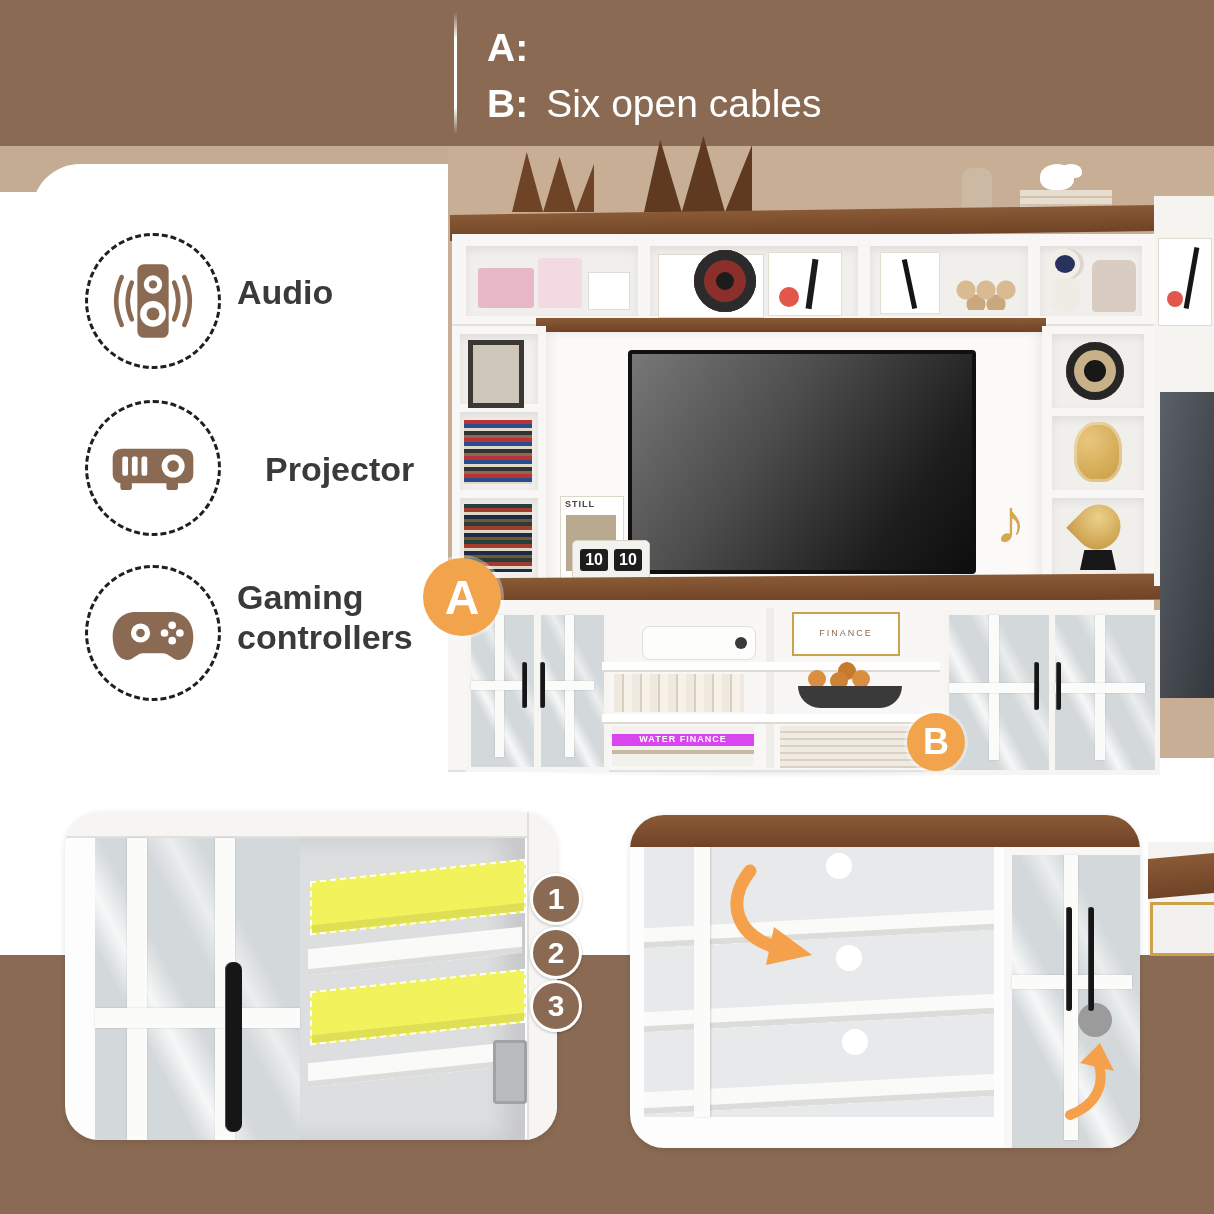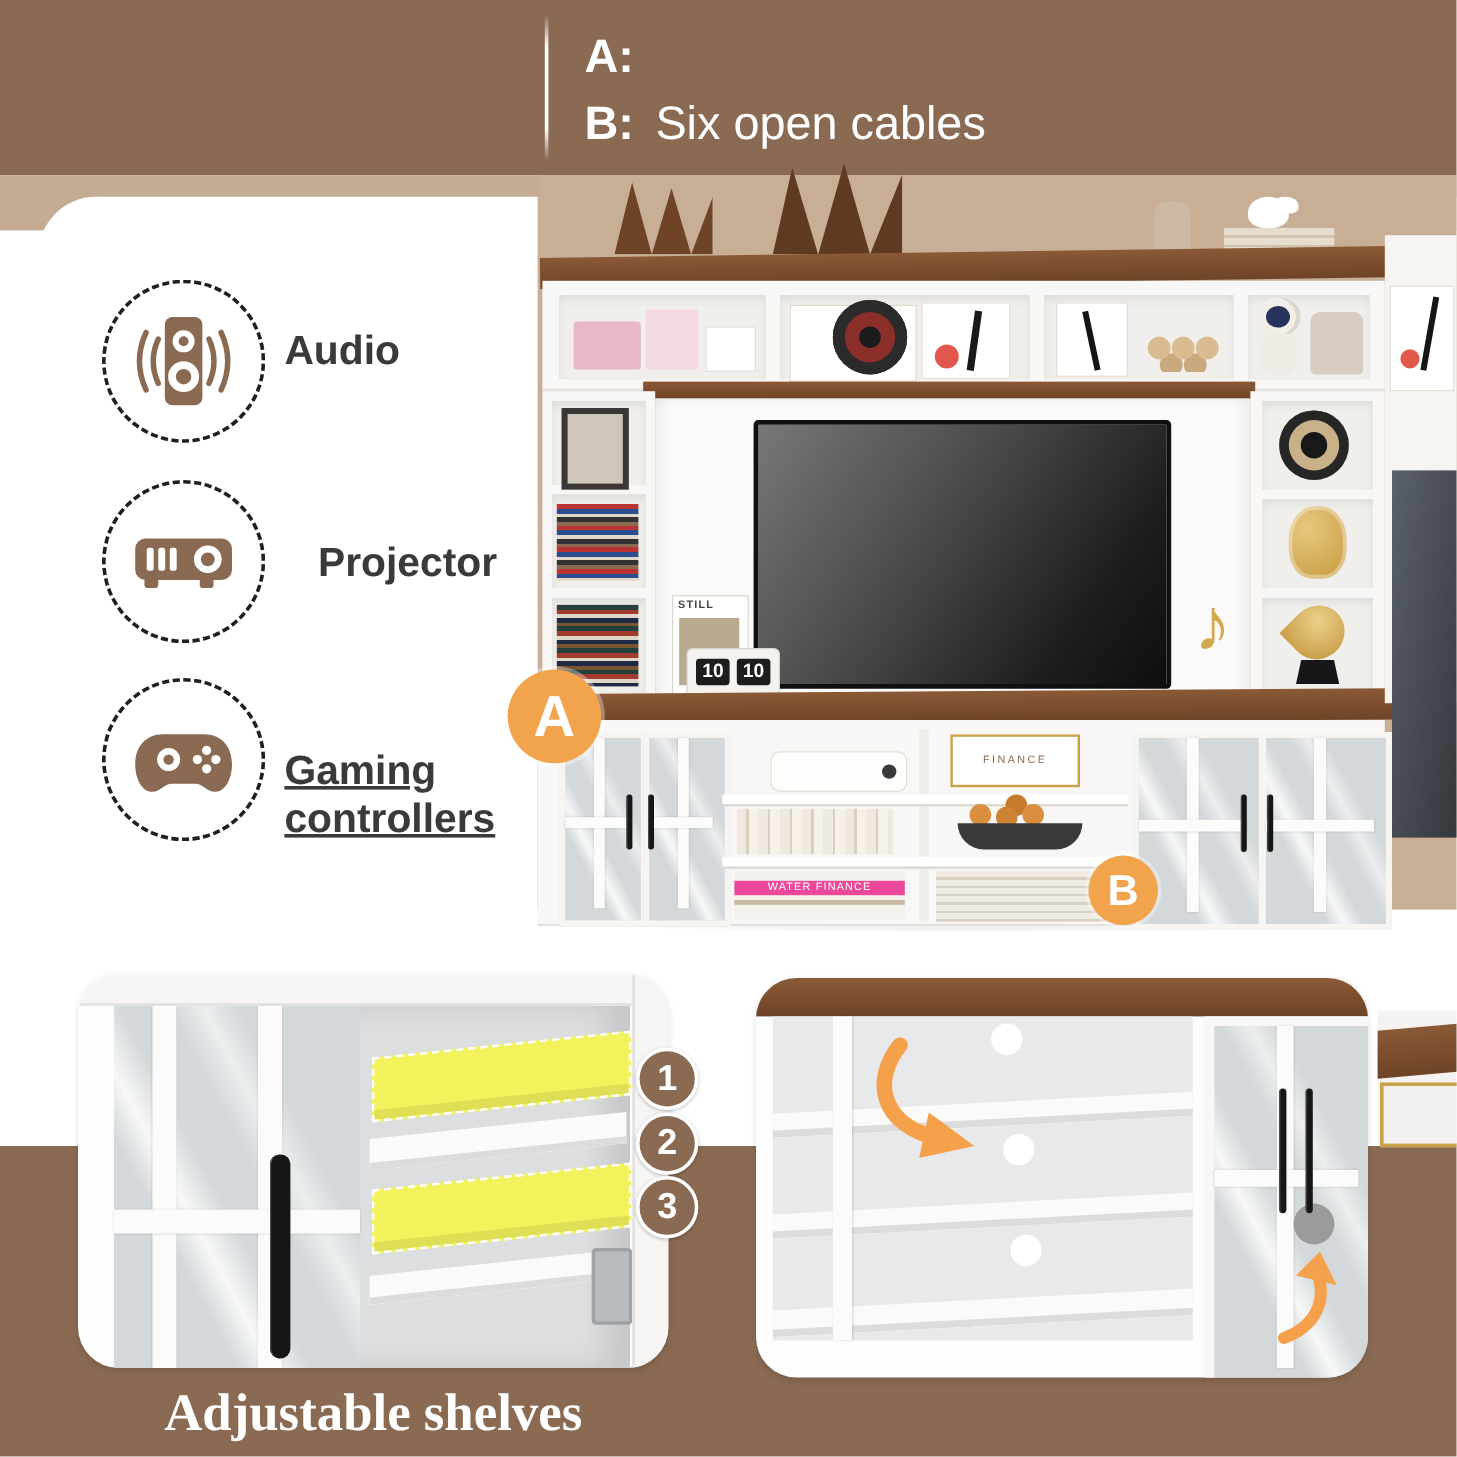--- a/index.html
+++ b/index.html
@@ -110,21 +110,21 @@
         <path d="M32 28 h36 c15 0 24 11 24 26 c0 13 -6 24 -15 24 c-7 0 -10 -7 -17 -7 h-20 c-7 0 -10 7 -17 7 c-9 0 -15 -11 -15 -24 c0 -15 9 -26 24 -26 z" fill="#8a6a52"></path>
         <circle cx="37" cy="50" r="10" fill="#fff"></circle>
           <circle cx="37" cy="50" r="4.5" fill="#8a6a52"></circle>
         <circle cx="70" cy="42" r="4" fill="#fff"></circle>
           <circle cx="62" cy="50" r="4" fill="#fff"></circle>
         <circle cx="78" cy="50" r="4" fill="#fff"></circle>
           <circle cx="70" cy="58" r="4" fill="#fff"></circle>
       </svg>
     </div>
   </div>
-  <div class="abs feat-label" style="left:237px;top:622px;width:170px;text-decoration:underline;">Gaming controllers</div>
+  <div class="abs feat-label" style="left:237px;top:577px;width:170px;">Gaming controllers</div>
 
   <div>
     <div class="abs wall"></div>
     <div class="abs shadow-ellipse" style="left:460px;top:756px;width:690px;height:22px;"></div>
 
     <div class="abs" style="left:512px;top:152px;width:82px;height:60px;background:#6e4326;clip-path:polygon(0 100%,18% 0,38% 100%,58% 8%,78% 100%,100% 20%,100% 100%);"></div>
     <div class="abs" style="left:644px;top:136px;width:108px;height:76px;background:#5f3a21;clip-path:polygon(0 100%,15% 5%,35% 100%,55% 0,75% 100%,100% 12%,100% 100%);"></div>
     <div class="abs" style="left:962px;top:168px;width:30px;height:44px;background:#cbb9a4;border-radius:10px 10px 4px 4px;"></div>
     <div class="abs" style="left:1020px;top:190px;width:92px;height:22px;background:repeating-linear-gradient(#e6ddcf 0 6px,#cfc2ae 6px 8px);"></div>
     <div class="abs" style="left:1040px;top:164px;width:34px;height:26px;background:#fff;border-radius:50% 50% 40% 40%;box-shadow:14px -6px 0 -6px #fff;"></div>
@@ -217,21 +217,21 @@
       <div class="abs" style="left:0;top:54px;width:338px;height:8px;background:#fff;box-shadow:0 2px 0 #ddd9d3;"></div>
       <div class="abs" style="left:0;top:106px;width:338px;height:8px;background:#fff;box-shadow:0 2px 0 #ddd9d3;"></div>
       <div class="abs" style="left:40px;top:18px;width:112px;height:32px;background:#fdfdfc;border:1px solid #e2dfda;border-radius:8px;">
         <div class="abs" style="right:8px;top:10px;width:12px;height:12px;background:#3a3a3a;border-radius:50%;"></div>
       </div>
       <div class="abs tiny" style="left:190px;top:4px;width:104px;height:40px;background:#fff;border:2px solid #c9a24b;color:#8a6a52;display:flex;align-items:center;justify-content:center;letter-spacing:2px;">FINANCE</div>
       <div class="abs" style="left:12px;top:66px;width:130px;height:38px;background:repeating-linear-gradient(90deg,#efe9df 0 8px,#d9d0c0 8px 10px,#f6f2ea 10px 18px);"></div>
       <div class="abs" style="left:206px;top:62px;width:18px;height:18px;background:#d98f3f;border-radius:50%;box-shadow:22px 2px 0 #cd8334,44px 0 0 #d98f3f,30px -8px 0 #c57a2e;"></div>
       <div class="abs" style="left:196px;top:78px;width:104px;height:22px;background:#3a3a3a;border-radius:0 0 40px 40px;"></div>
       <div class="abs" style="left:10px;top:118px;width:142px;height:40px;background:#f3f1ec;">
-        <div class="tiny" style="background:#ec4899;color:#fff;margin-top:8px;height:12px;display:flex;align-items:center;justify-content:center;letter-spacing:1px;font-weight:normal;">WATER FINANCE</div>
+        <div class="tiny" style="background:#d946ef;color:#fff;margin-top:8px;height:12px;display:flex;align-items:center;justify-content:center;letter-spacing:1px;font-weight:bold;">WATER FINANCE</div>
         <div style="height:4px;background:#c7b9a2;margin-top:4px;"></div>
       </div>
       <div class="abs" style="left:178px;top:118px;width:148px;height:42px;background:repeating-linear-gradient(#efeae2 0 5px,#d8d0c2 5px 7px);"></div>
     </div>
 
     <div class="abs" style="left:944px;top:610px;width:208px;height:155px;">
       <div class="abs glass" style="left:0;top:0;width:100px;height:155px;border:5px solid #f6f5f2;">
         <div class="abs mull-v" style="left:40px;top:0;width:10px;height:145px;"></div>
         <div class="abs mull-h" style="left:0;top:68px;width:90px;height:10px;"></div>
       </div>
@@ -302,15 +302,14 @@
     </div>
     <div class="abs handle" style="left:436px;top:92px;width:6px;height:104px;"></div>
     <div class="abs handle" style="left:458px;top:92px;width:6px;height:104px;"></div>
   </div>
 
   <div class="abs" style="left:1148px;top:842px;width:66px;height:113px;background:#f4f3f1;">
     <div class="abs wood" style="left:0;top:14px;width:66px;height:40px;transform:skewY(-5deg);"></div>
     <div class="abs" style="left:2px;top:60px;width:62px;height:48px;background:#f2f1ef;border:3px solid #c9a24b;"></div>
   </div>
 
-  <div class="abs caption" style="left:65px;top:1152px;width:492px;">Adjustable shelves</div>
 
 </div>
 
 </body></html>

